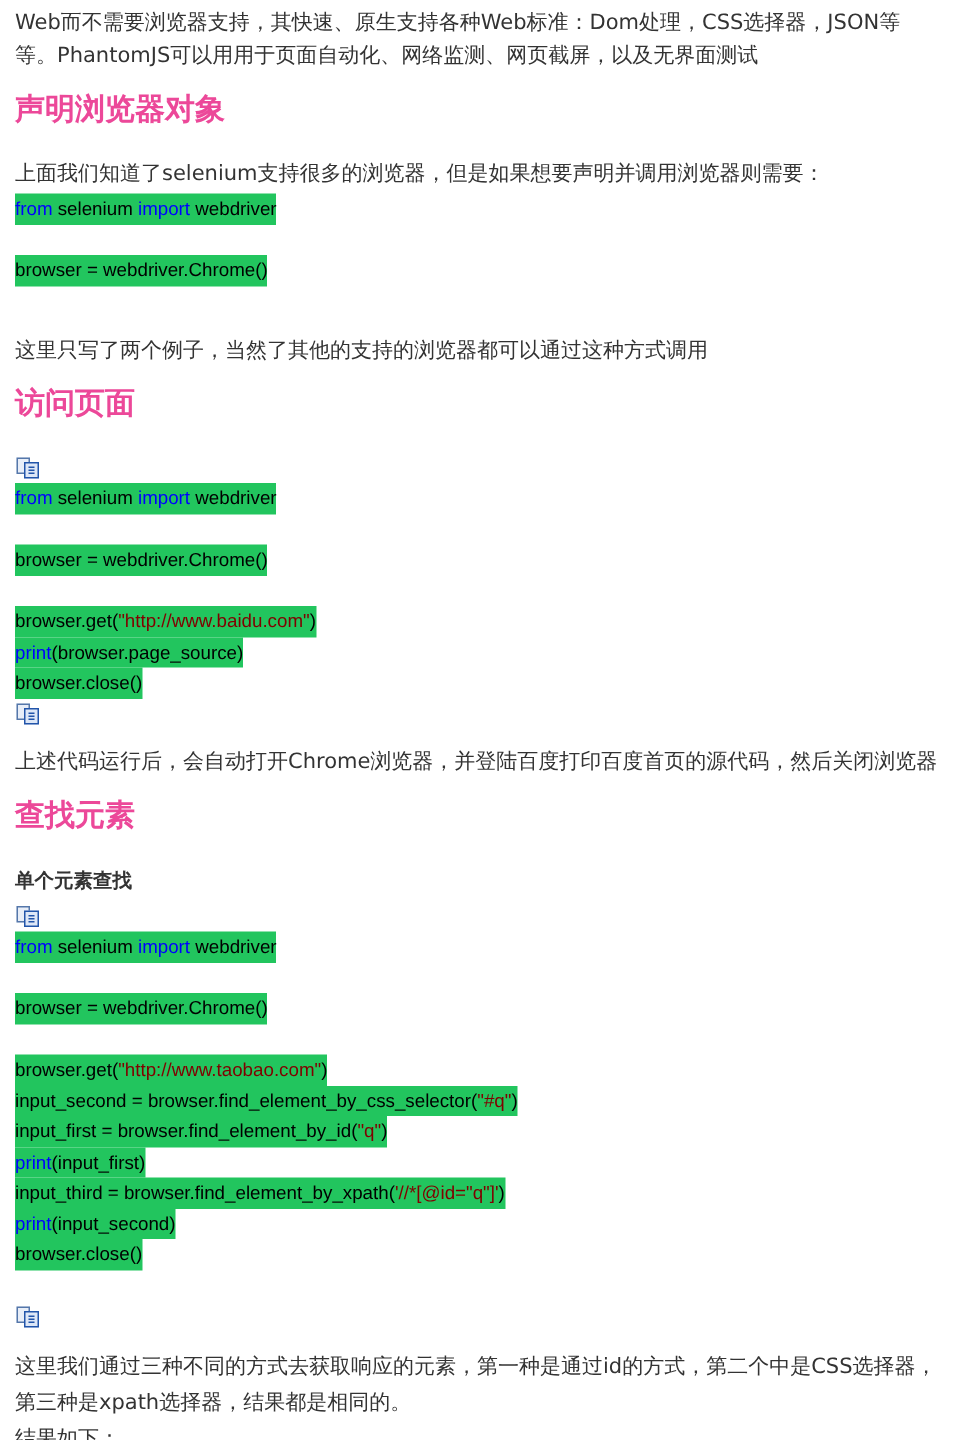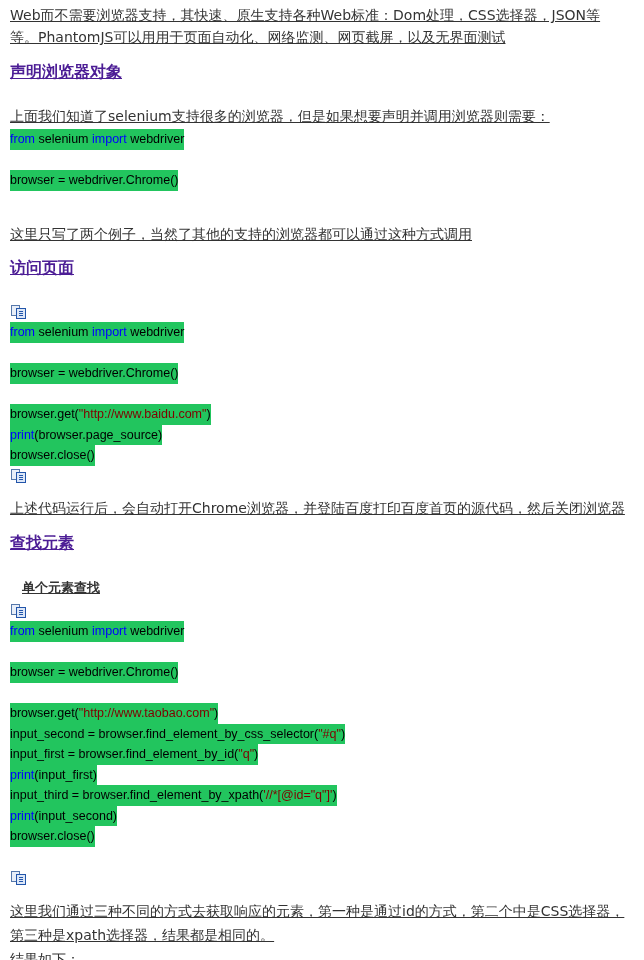--- a/index.html
+++ b/index.html
@@ -1,33 +1,33 @@
 <!DOCTYPE html>
 <html><head>
 <meta charset="utf-8">
 <style>
   html, body { margin:0; padding:0; background:#ffffff; }
   body { width:644px; height:960px; overflow:hidden; position:relative;
          font-family:"DejaVu Sans","Liberation Sans",sans-serif; color:#333333; }
   .content { position:absolute; left:10px; top:0; width:630px; }
   .p { font-size:14px; line-height:21px; color:#333; margin:0; white-space:nowrap; }
-  .h3 { font-size:16px; font-weight:bold; color:#4c1d95; line-height:24px; margin:0; }
+  .h3 { font-size:20px; font-weight:bold; color:#ec4899; line-height:24px; margin:0; }
   .h4 { font-size:13px; font-weight:bold; color:#333; line-height:20px; margin:0; }
   .code { display:inline-block; background:#22c55e; font-size:12.5px; line-height:20.5px;
           color:#000; white-space:pre; font-family:"Liberation Sans","DejaVu Sans",sans-serif; }
   .code .kw { color:#0000ff; }
   .code .str { color:#800000; }
   .line { height:20.5px; }
   .blank { height:20.5px; }
   .copy-icon { display:inline-block; width:16px; height:14px; position:relative; }
   .copy-icon .b1, .copy-icon .b2 { position:absolute; border:1px solid #5577aa; background:#e8eef8; }
   .copy-icon .b1 { left:1px; top:1px; width:7px; height:9px; }
   .copy-icon .b2 { left:6px; top:4px; width:8px; height:9px; background:#dde7f7; border-color:#2255aa; }
   .copy-icon .b2::before { content:""; position:absolute; left:2px; top:2px; width:4px; height:1px; background:#2255aa; box-shadow:0 2px 0 #2255aa, 0 4px 0 #2255aa; }
-  .abs { position:absolute; left:10px;text-decoration:underline; }
+  .abs { position:absolute; left:10px; }
 </style>
 </head>
 <body>
 
 <div class="content">
 
   <p class="p abs" style="top:5px;left:0">Web而不需要浏览器支持，其快速、原生支持各种Web标准：Dom处理，CSS选择器，JSON等</p>
   <p class="p abs" style="top:27px;left:0">等。PhantomJS可以用用于页面自动化、网络监测、网页截屏，以及无界面测试</p>
 
   <h3 class="h3 abs" style="top:60px;left:0">声明浏览器对象</h3>
@@ -59,21 +59,21 @@
   </div>
 
   <span class="copy-icon abs" style="top:468px;left:0">
       <span class="b1"></span>
       <span class="b2"></span>
     </span>
 
   <p class="p abs" style="top:498px;left:0">上述代码运行后，会自动打开Chrome浏览器，并登陆百度打印百度首页的源代码，然后关闭浏览器</p>
 
   <h3 class="h3 abs" style="top:531px;left:0">查找元素</h3>
-  <h4 class="h4 abs" style="top:578px;left:12px">单个元素查找</h4>
+  <h4 class="h4 abs" style="top:578px;left:0">单个元素查找</h4>
 
   <span class="copy-icon abs" style="top:603px;left:0">
       <span class="b1"></span>
       <span class="b2"></span>
     </span>
 
   <div class="abs" style="top:620px;left:0">
     <div class="line"><span class="code"><span class="kw">from</span><span> selenium </span><span class="kw">import</span><span> webdriver</span></span></div>
     <div class="blank"></div>
     <div class="line"><span class="code">browser = webdriver.Chrome()</span></div>

